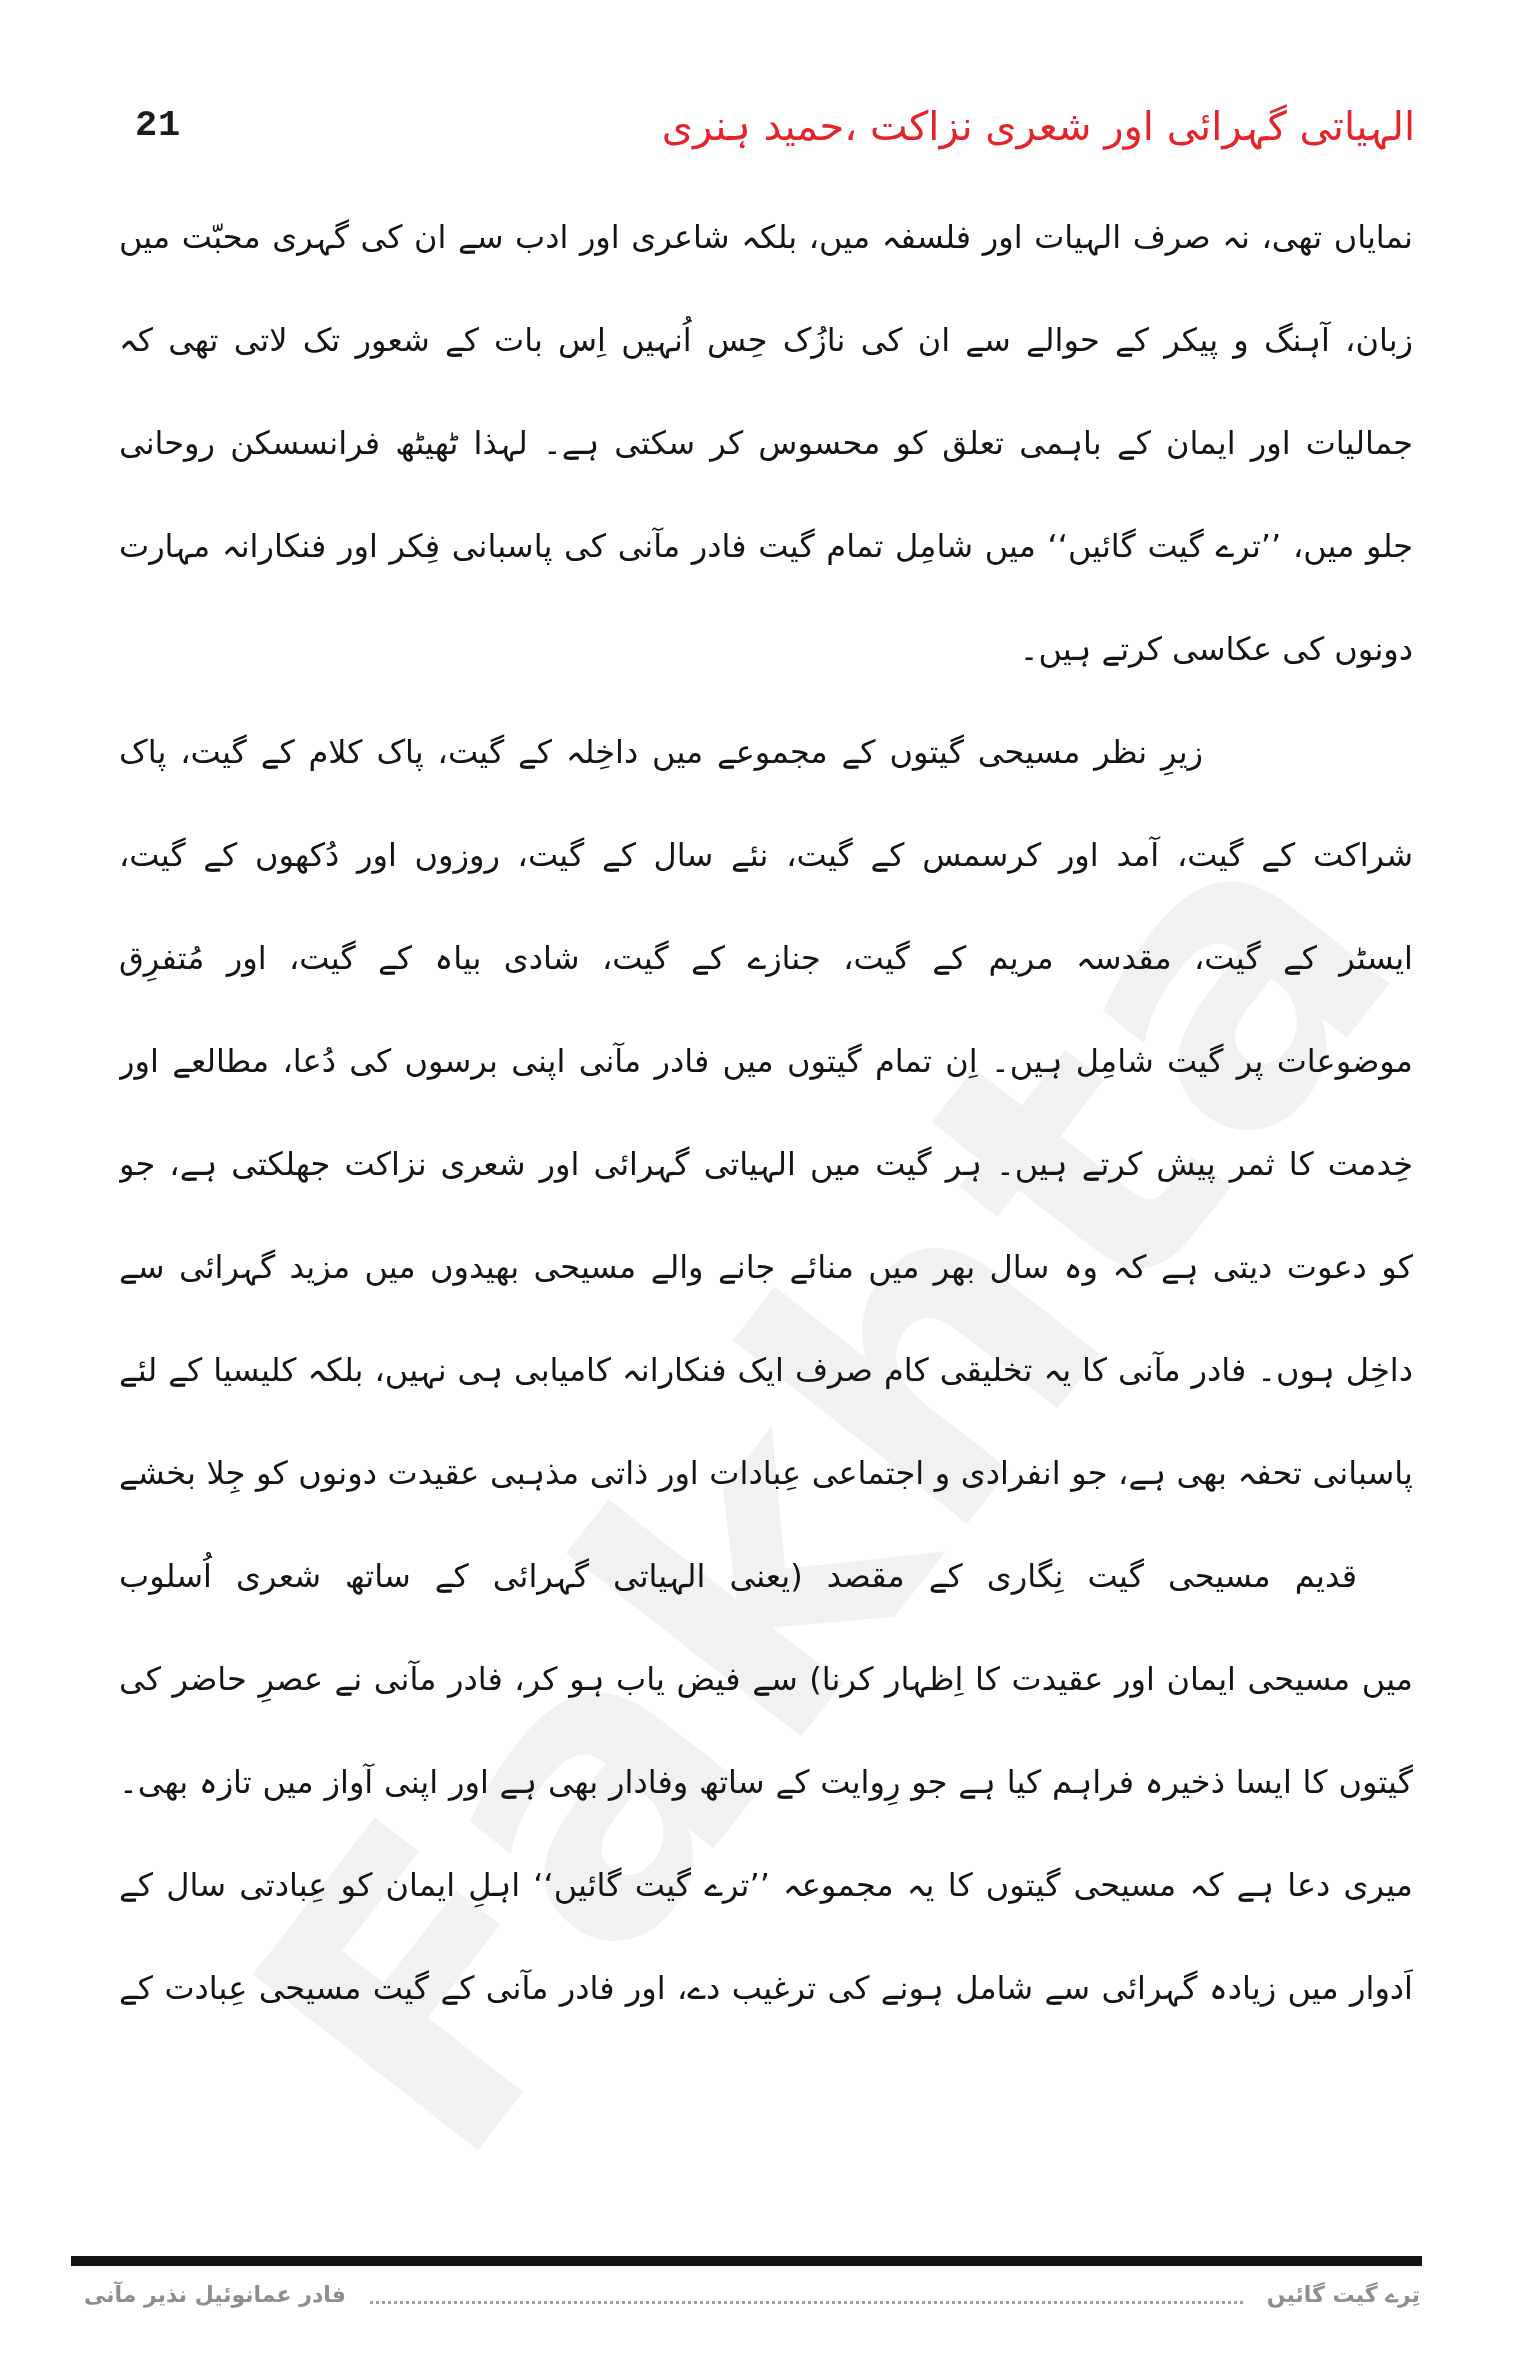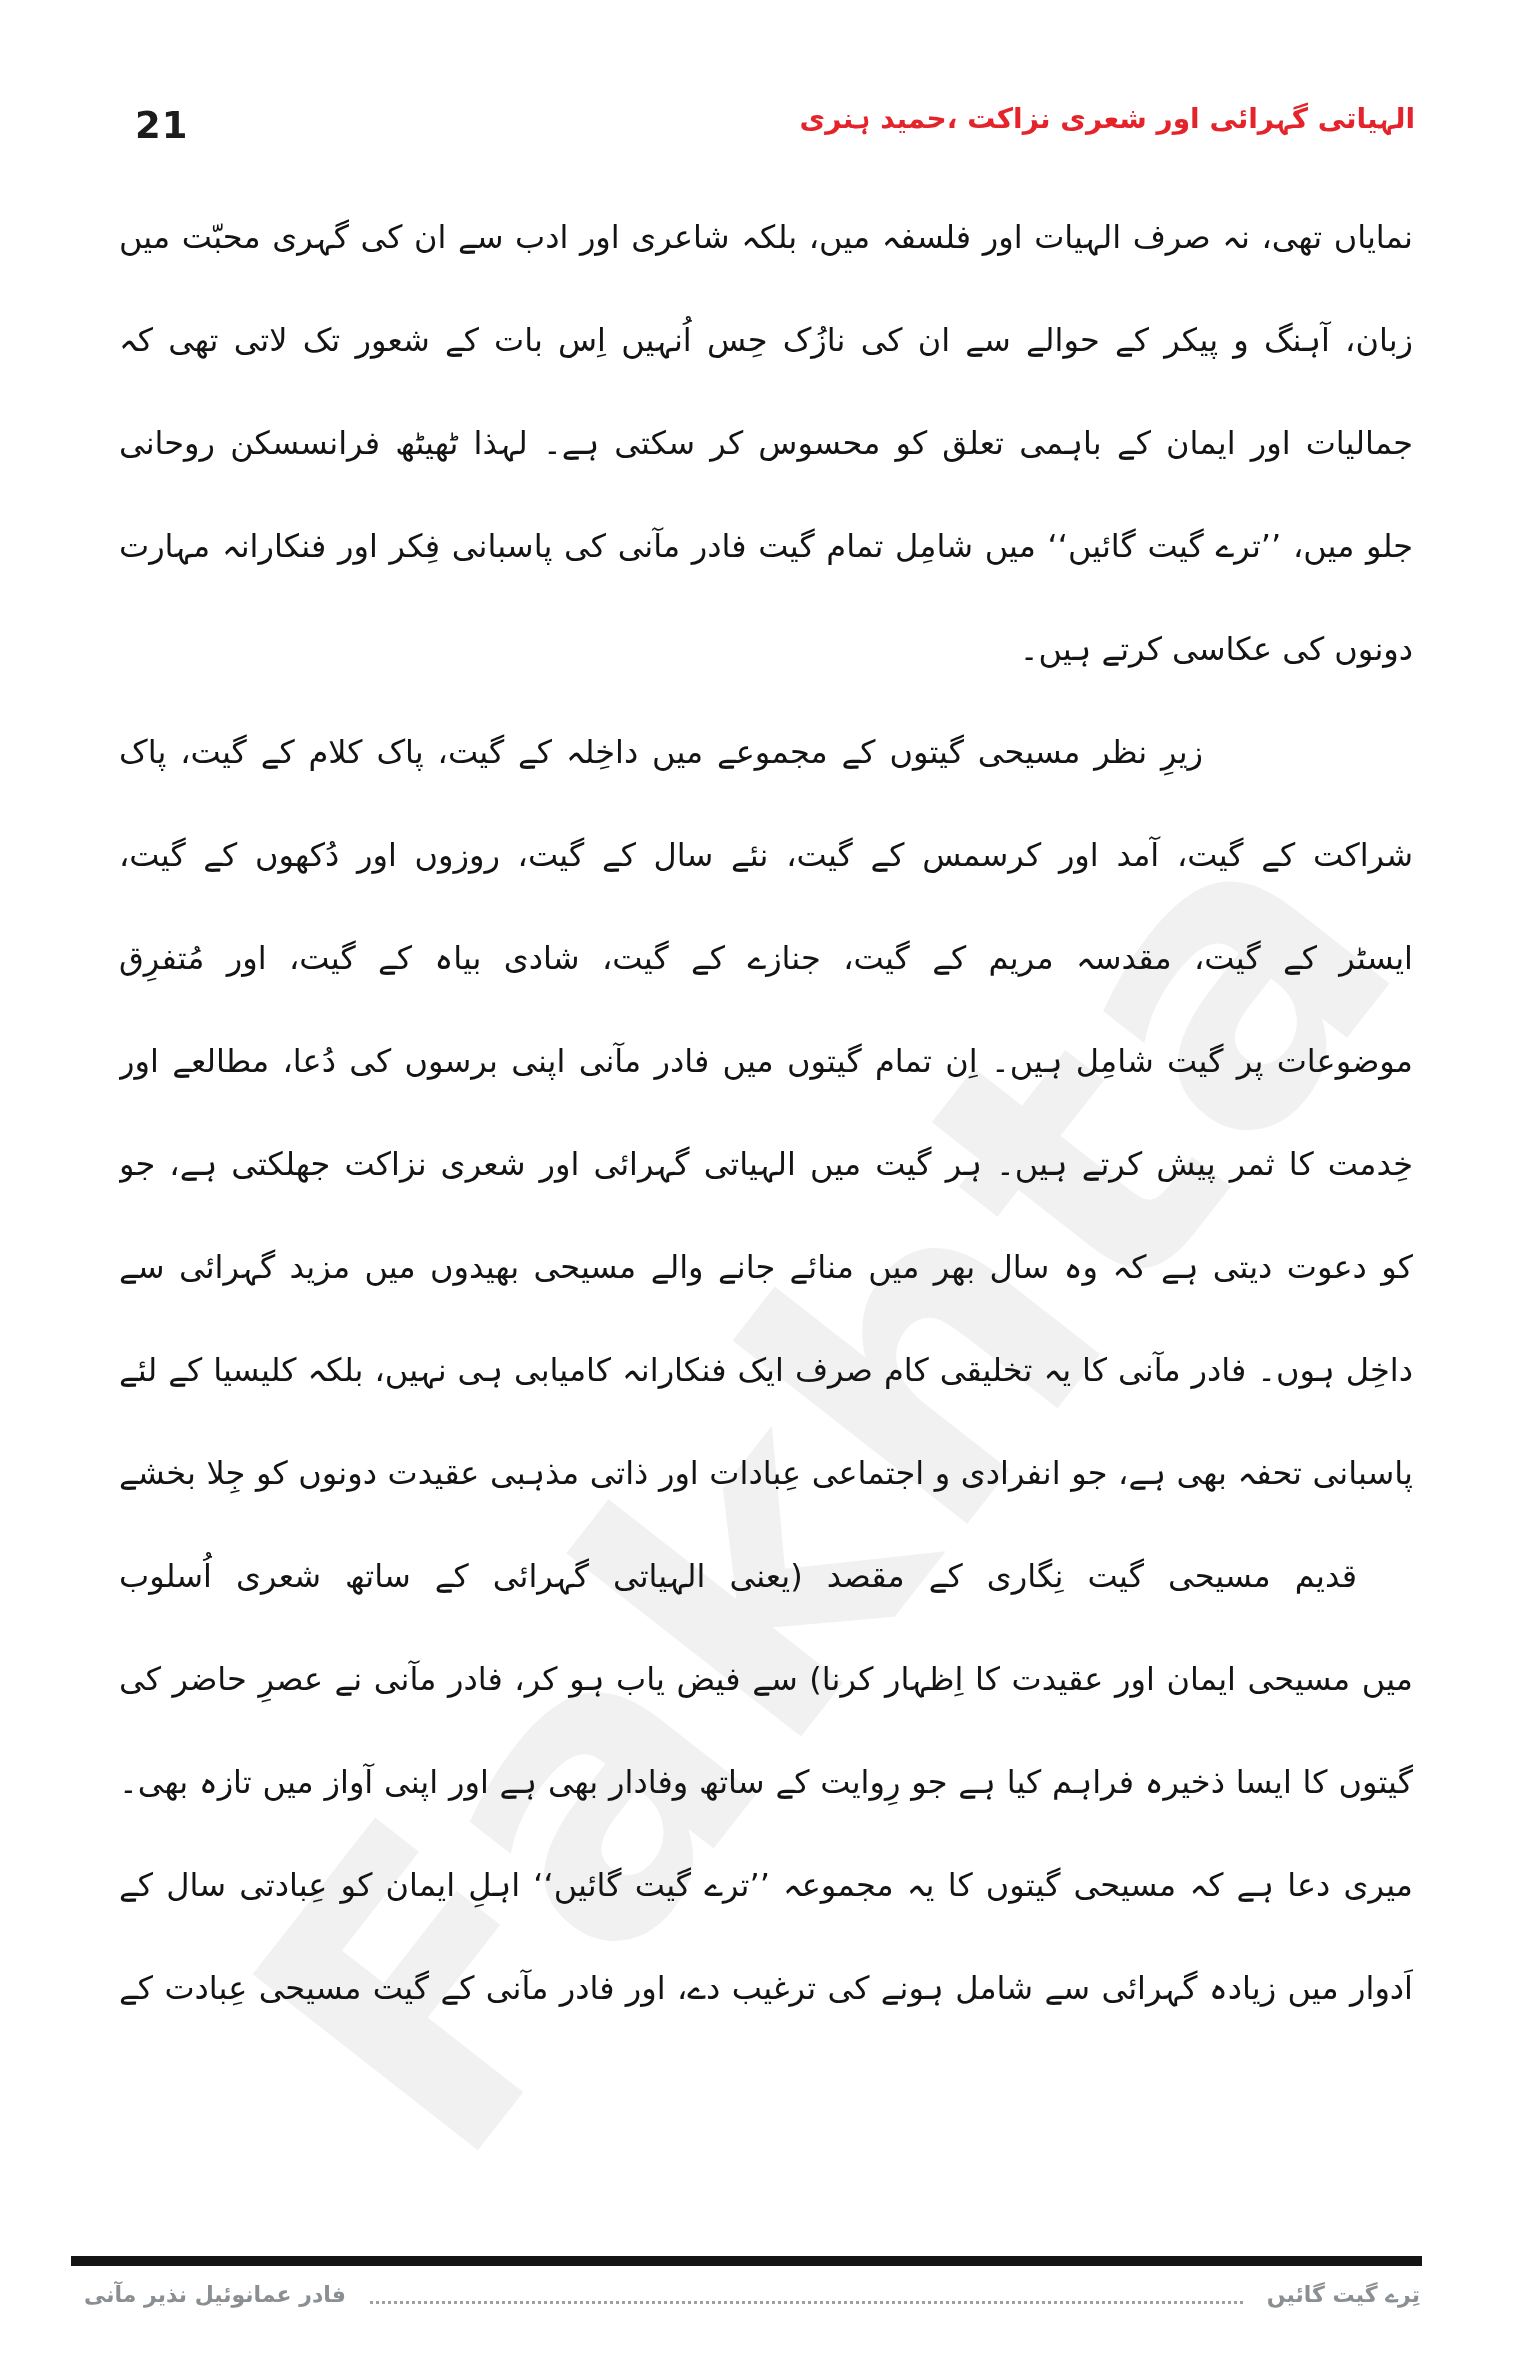--- a/index.html
+++ b/index.html
@@ -10,25 +10,25 @@
     background:#ffffff;
     overflow:hidden;
     font-family:"DejaVu Sans", sans-serif;
   }
   
   .header{
     position:absolute;top:104px;left:135px;right:119px;
     display:flex;justify-content:space-between;align-items:flex-start;
   }
   .page-num{
-    font-size:37px;font-weight:bold;color:#1c1c1c;letter-spacing:0.9px;
+    font-size:37px;font-weight:bold;color:#1c1c1c;letter-spacing:0.9px;font-family:Liberation Mono, monospace;
   }
   .header-title{
     direction:rtl;
-    font-size:28px;font-weight:bold;color:#e4232b;
+    font-size:40px;font-weight:normal;color:#e4232b;
     line-height:1.1;
   }
   
   .watermark{
     position:absolute;
     top:1473px;left:112px;
     width:1305px;
     transform:rotate(-52deg);
     transform-origin:40% 40%;
     font-size:392px;font-weight:bold;

